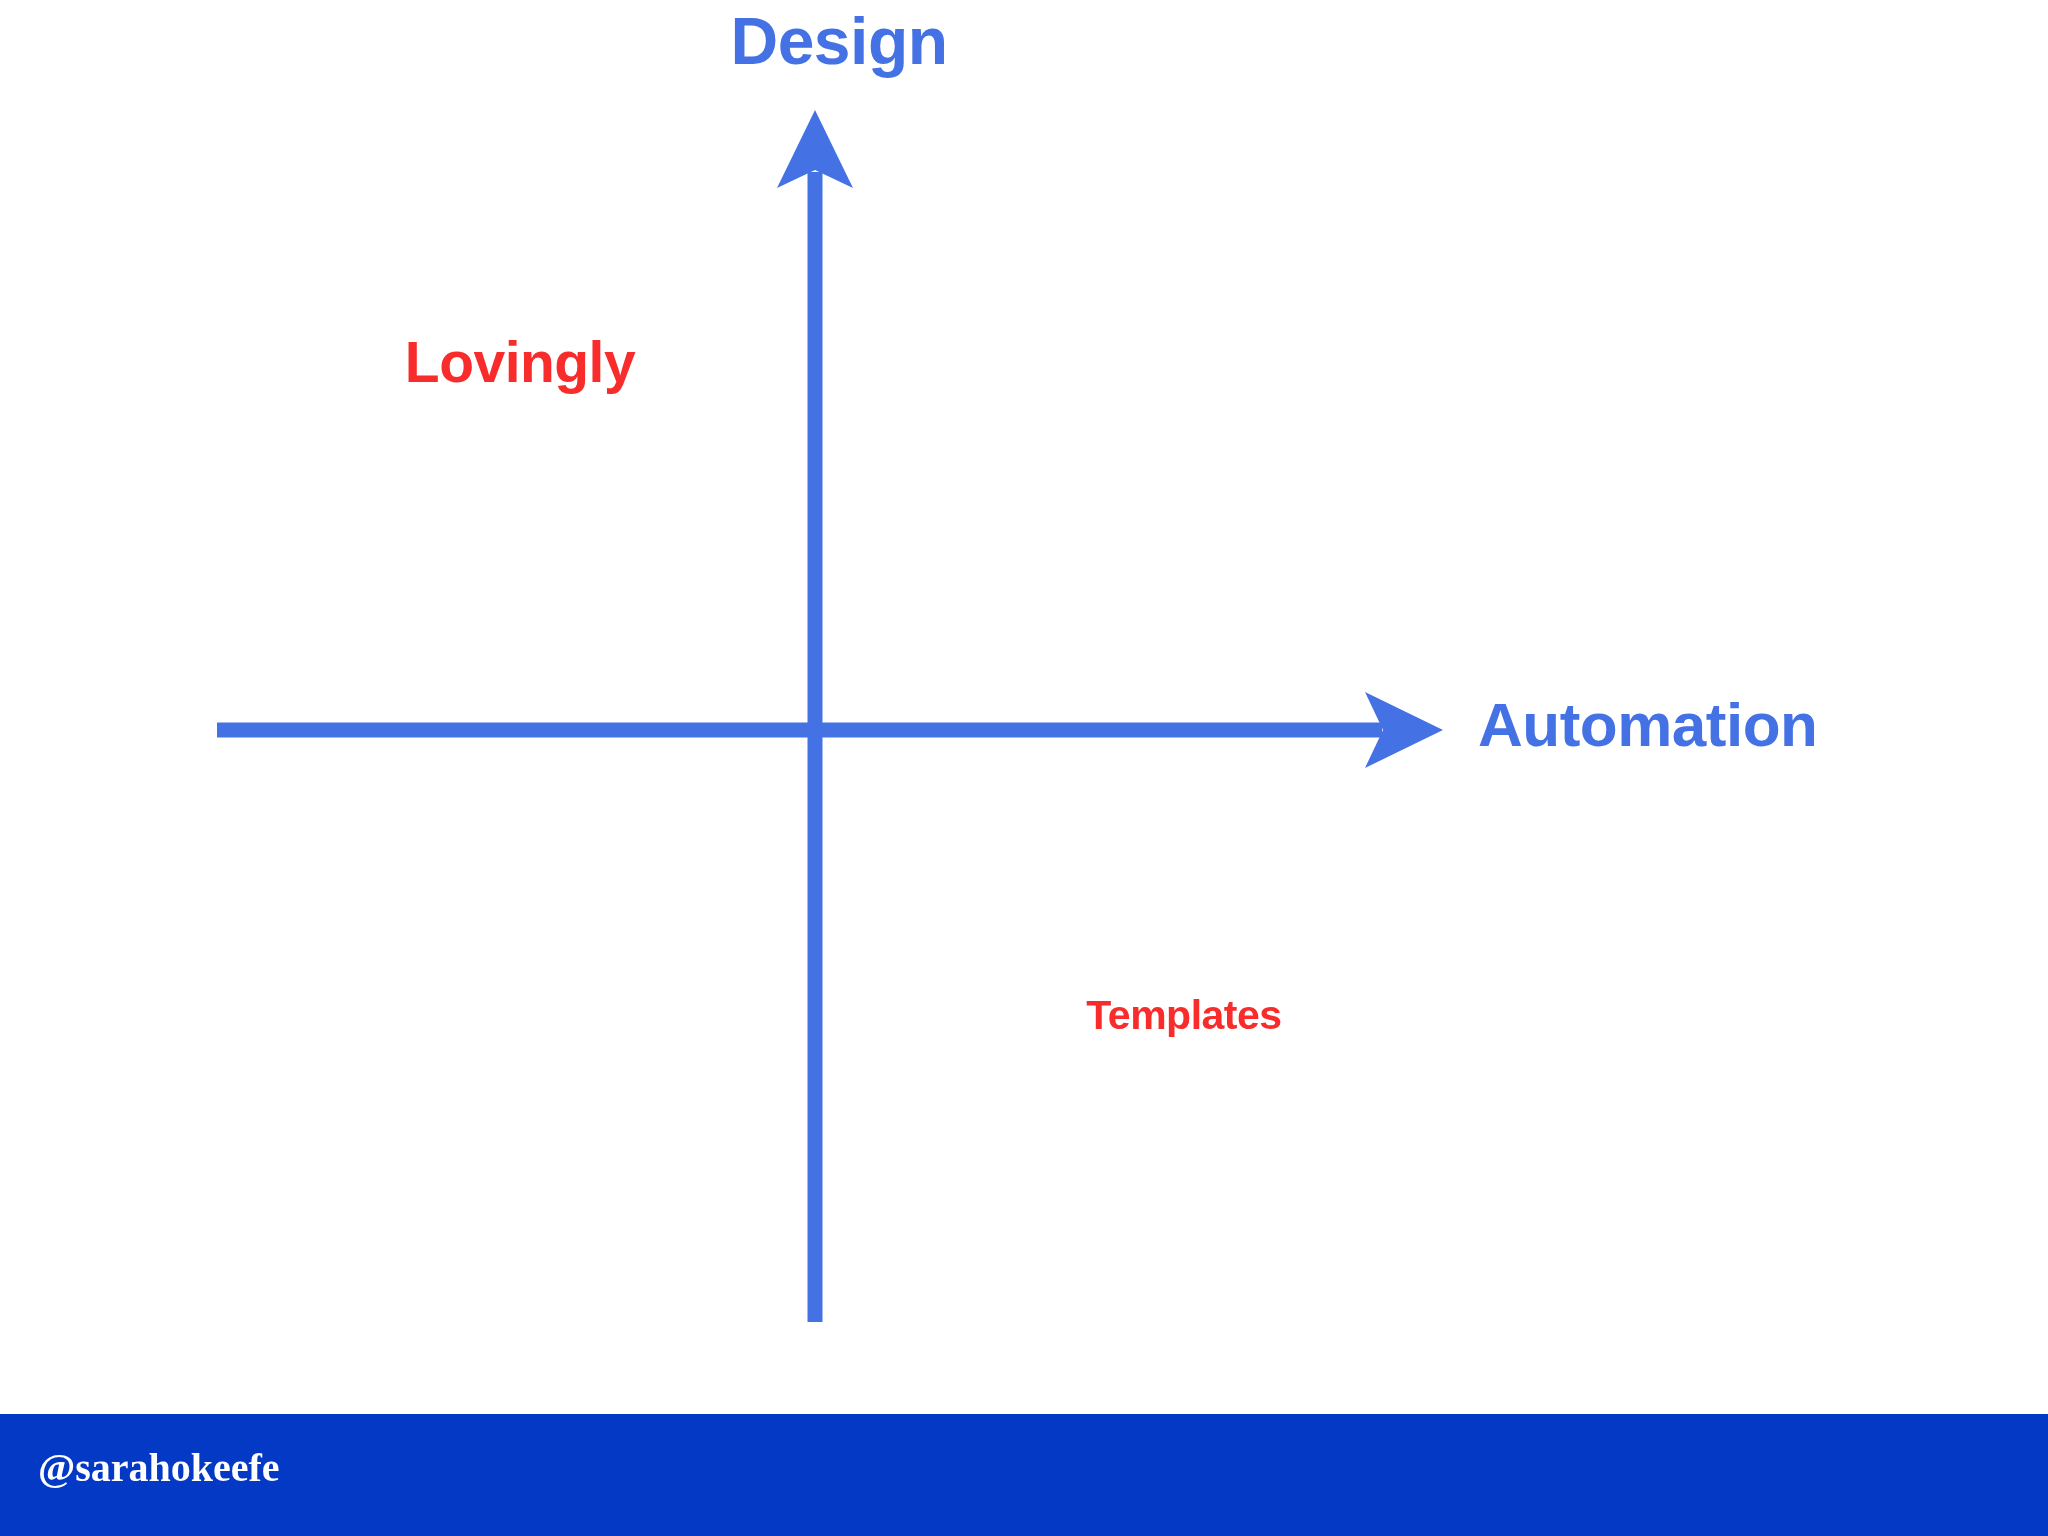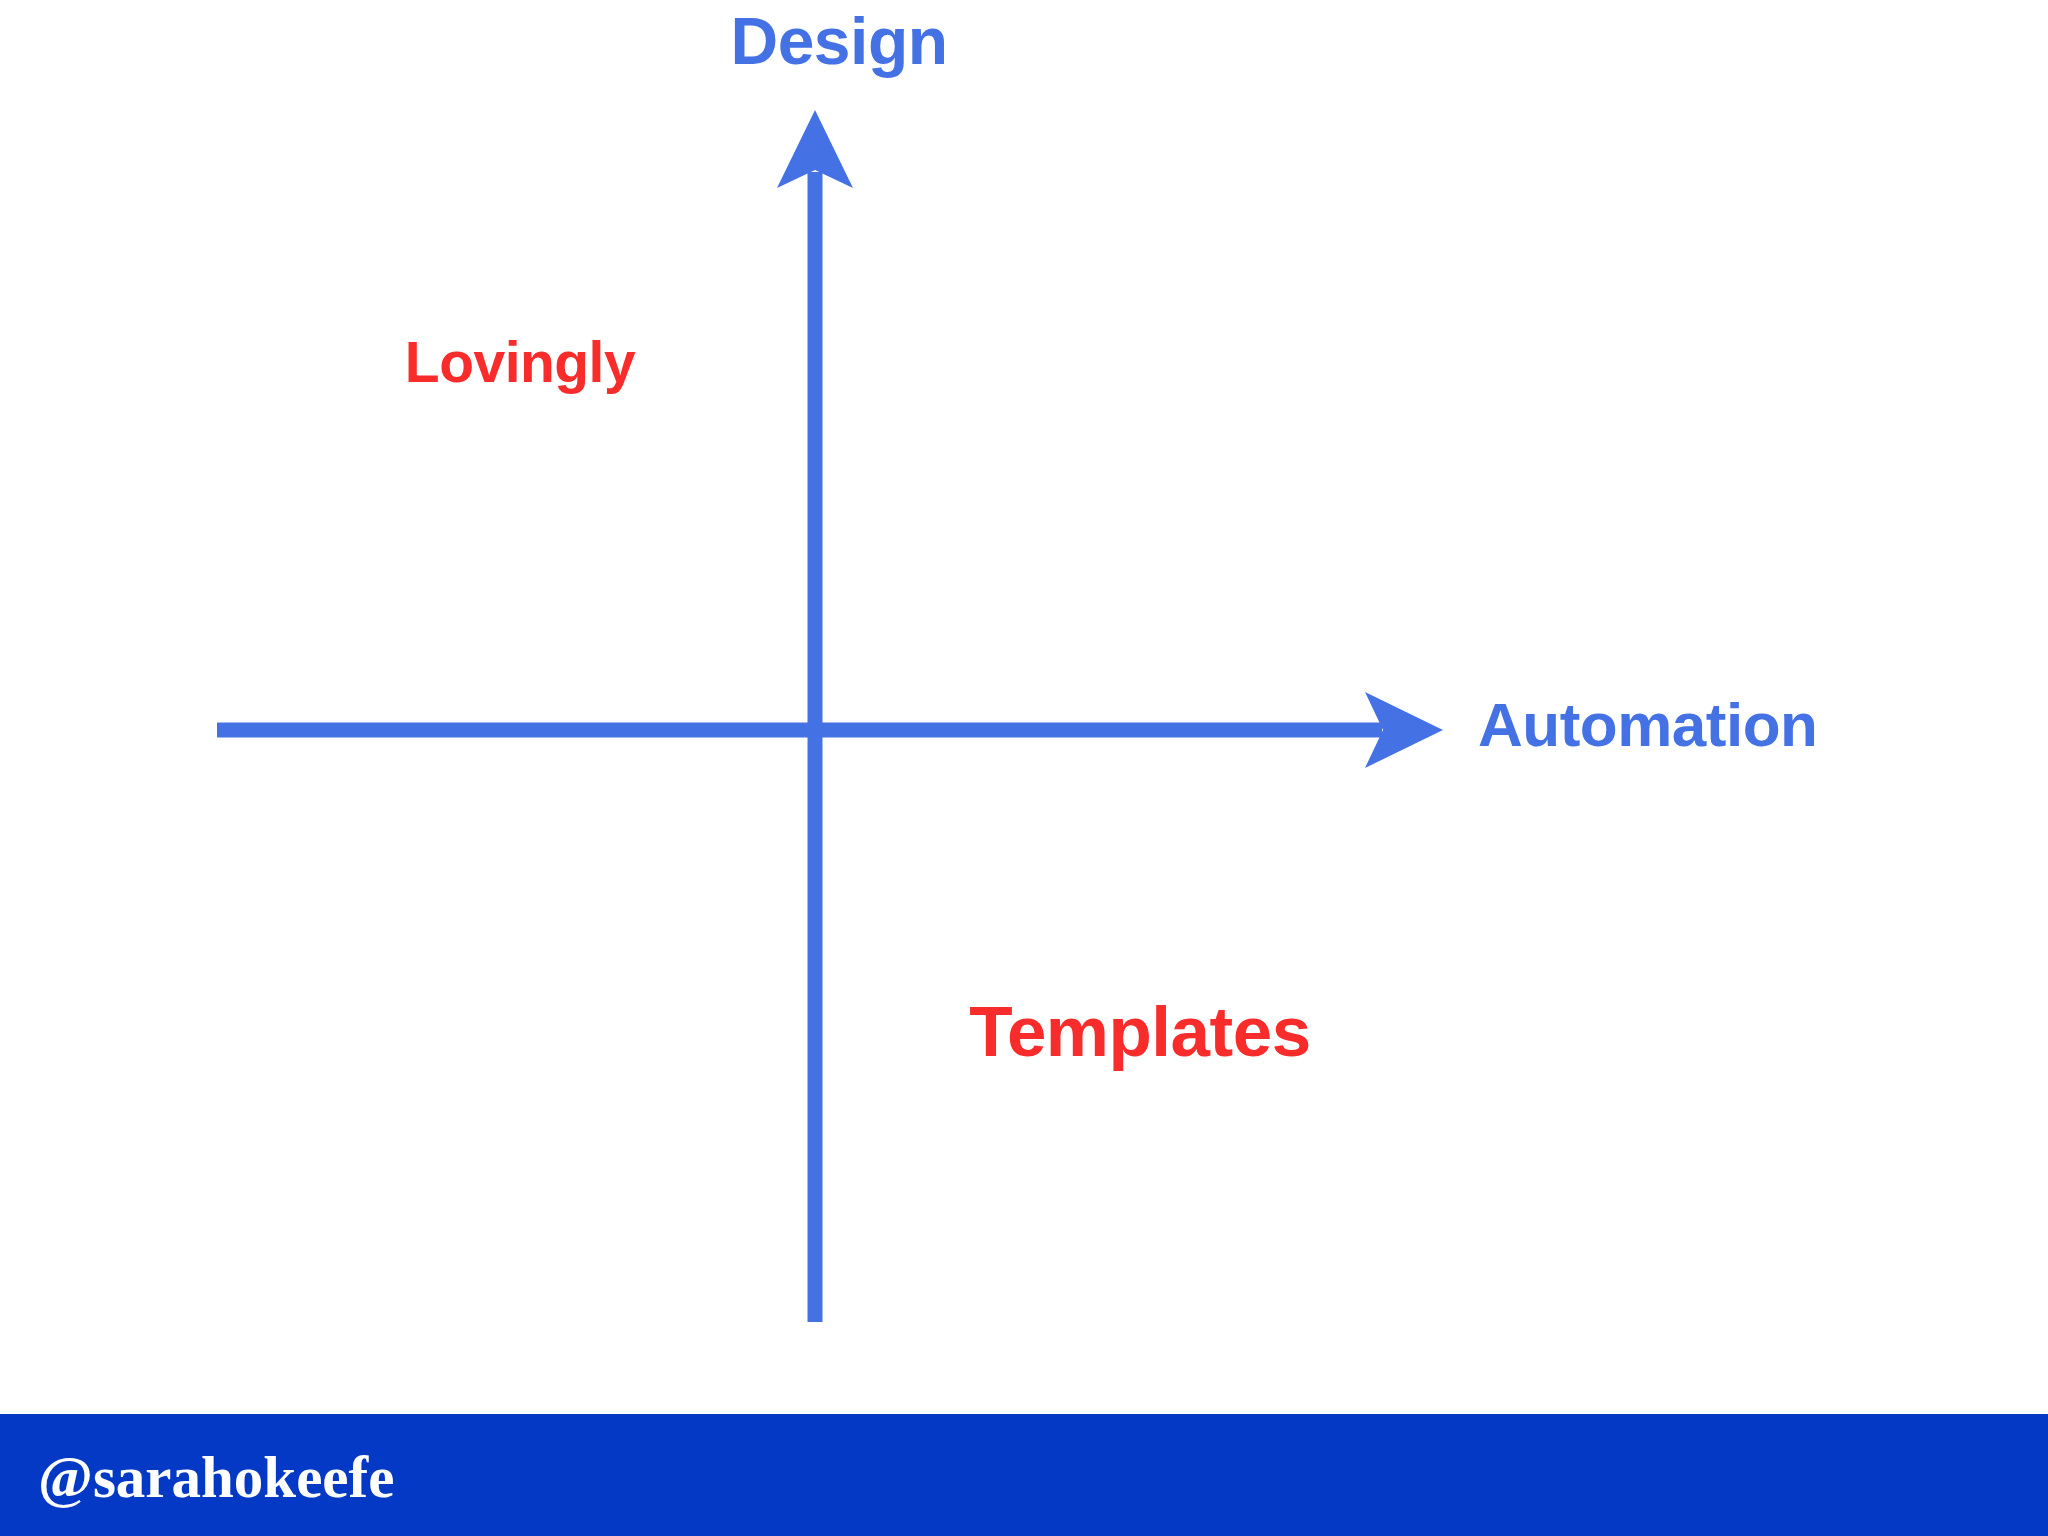--- a/index.html
+++ b/index.html
@@ -62,43 +62,43 @@
     line-height: 1.13;
     letter-spacing: -0.5px;
   }
   #note-handcrafted {
     left: 300px;
     top: 330px;
     width: 440px;
     font-size: 57px;
   }
   #note-templates {
-    left: 920px;
+    left: 964px;
     top: 992px;
     width: 440px;
-    font-size: 71px;
+    font-size: 41px;
   }
 
   
   #footer-bar {
     position: absolute;
     left: 0;
     top: 1414px;
     width: 2048px;
     height: 122px;
     background: #0439C6;
   }
   #footer-handle {
     position: absolute;
     left: 38px;
     top: 34px;
     color: #ffffff;
     font-family: "Liberation Serif", "DejaVu Serif", serif;
     font-weight: bold;
-    font-size: 59px;
+    font-size: 40px;
     line-height: 1.0;
     white-space: nowrap;
   }
   #footer-brand {
     position: absolute;
     right: 20px;
     top: 44px;
     font-family: "Liberation Sans", sans-serif;
     font-weight: bold;
     font-size: 46px;

